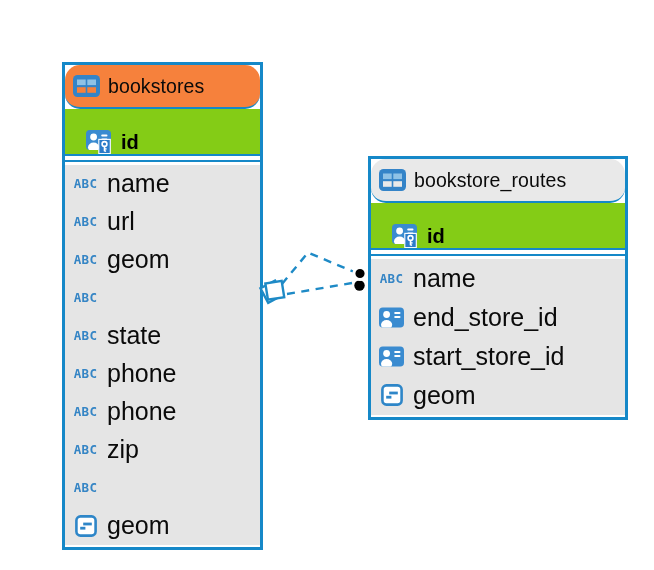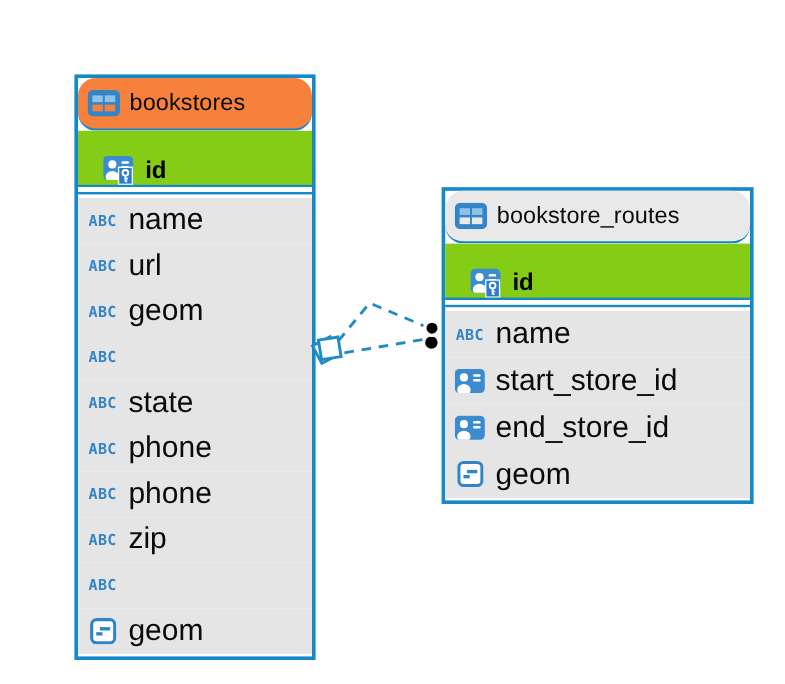--- a/index.html
+++ b/index.html
@@ -175,53 +175,53 @@
 
     <div class="cols">
       <div class="row" style="height:39px">
         <span class="abc">ABC</span>
         <span class="col-title">name</span>
       </div>
       <div class="row" style="height:39px">
         <span class="icobox">
           <svg width="26" height="21" viewBox="0 0 26 21">
             <defs>
+                <clipPath id="cardclip4">
+                  <rect x="0" y="0.5" width="25" height="20" rx="3.8"></rect>
+                </clipPath>
+              </defs>
+            <rect x="0" y="0.5" width="25" height="20" rx="3.8" fill="#3A8BD0"></rect>
+            <g clip-path="url(#cardclip4)">
+              <circle cx="7.6" cy="7.5" r="3.4" fill="#fff"></circle>
+              <ellipse cx="7.6" cy="17.8" rx="5.6" ry="4.8" fill="#fff"></ellipse>
+            </g>
+            <rect x="15.2" y="4.9" width="6.3" height="2.1" rx="1" fill="#fff"></rect>
+            <rect x="15.2" y="8.9" width="6.3" height="2.1" rx="1" fill="#fff"></rect>
+          </svg>
+        </span>
+        <span class="col-title">end_store_id</span>
+      </div>
+      <div class="row" style="height:39px">
+        <span class="icobox">
+          <svg width="26" height="21" viewBox="0 0 26 21">
+            <defs>
                 <clipPath id="cardclip3">
                   <rect x="0" y="0.5" width="25" height="20" rx="3.8"></rect>
                 </clipPath>
               </defs>
             <rect x="0" y="0.5" width="25" height="20" rx="3.8" fill="#3A8BD0"></rect>
             <g clip-path="url(#cardclip3)">
               <circle cx="7.6" cy="7.5" r="3.4" fill="#fff"></circle>
               <ellipse cx="7.6" cy="17.8" rx="5.6" ry="4.8" fill="#fff"></ellipse>
             </g>
             <rect x="15.2" y="4.9" width="6.3" height="2.1" rx="1" fill="#fff"></rect>
             <rect x="15.2" y="8.9" width="6.3" height="2.1" rx="1" fill="#fff"></rect>
           </svg>
         </span>
         <span class="col-title">start_store_id</span>
-      </div>
-      <div class="row" style="height:39px">
-        <span class="icobox">
-          <svg width="26" height="21" viewBox="0 0 26 21">
-            <defs>
-                <clipPath id="cardclip4">
-                  <rect x="0" y="0.5" width="25" height="20" rx="3.8"></rect>
-                </clipPath>
-              </defs>
-            <rect x="0" y="0.5" width="25" height="20" rx="3.8" fill="#3A8BD0"></rect>
-            <g clip-path="url(#cardclip4)">
-              <circle cx="7.6" cy="7.5" r="3.4" fill="#fff"></circle>
-              <ellipse cx="7.6" cy="17.8" rx="5.6" ry="4.8" fill="#fff"></ellipse>
-            </g>
-            <rect x="15.2" y="4.9" width="6.3" height="2.1" rx="1" fill="#fff"></rect>
-            <rect x="15.2" y="8.9" width="6.3" height="2.1" rx="1" fill="#fff"></rect>
-          </svg>
-        </span>
-        <span class="col-title">end_store_id</span>
       </div>
       <div class="row" style="height:39px">
         <span class="icobox">
           <svg width="22" height="22" viewBox="0 0 22 22">
             <rect x="1.4" y="1.4" width="19.2" height="19.2" rx="4" fill="#fff" stroke="#2E86C8" stroke-width="2.6"></rect>
             <rect x="8.2" y="7.6" width="8.6" height="2.8" fill="#2E86C8"></rect>
             <rect x="5.2" y="11.8" width="5.2" height="2.8" fill="#2E86C8"></rect>
           </svg>
         </span>
         <span class="col-title">geom</span>

